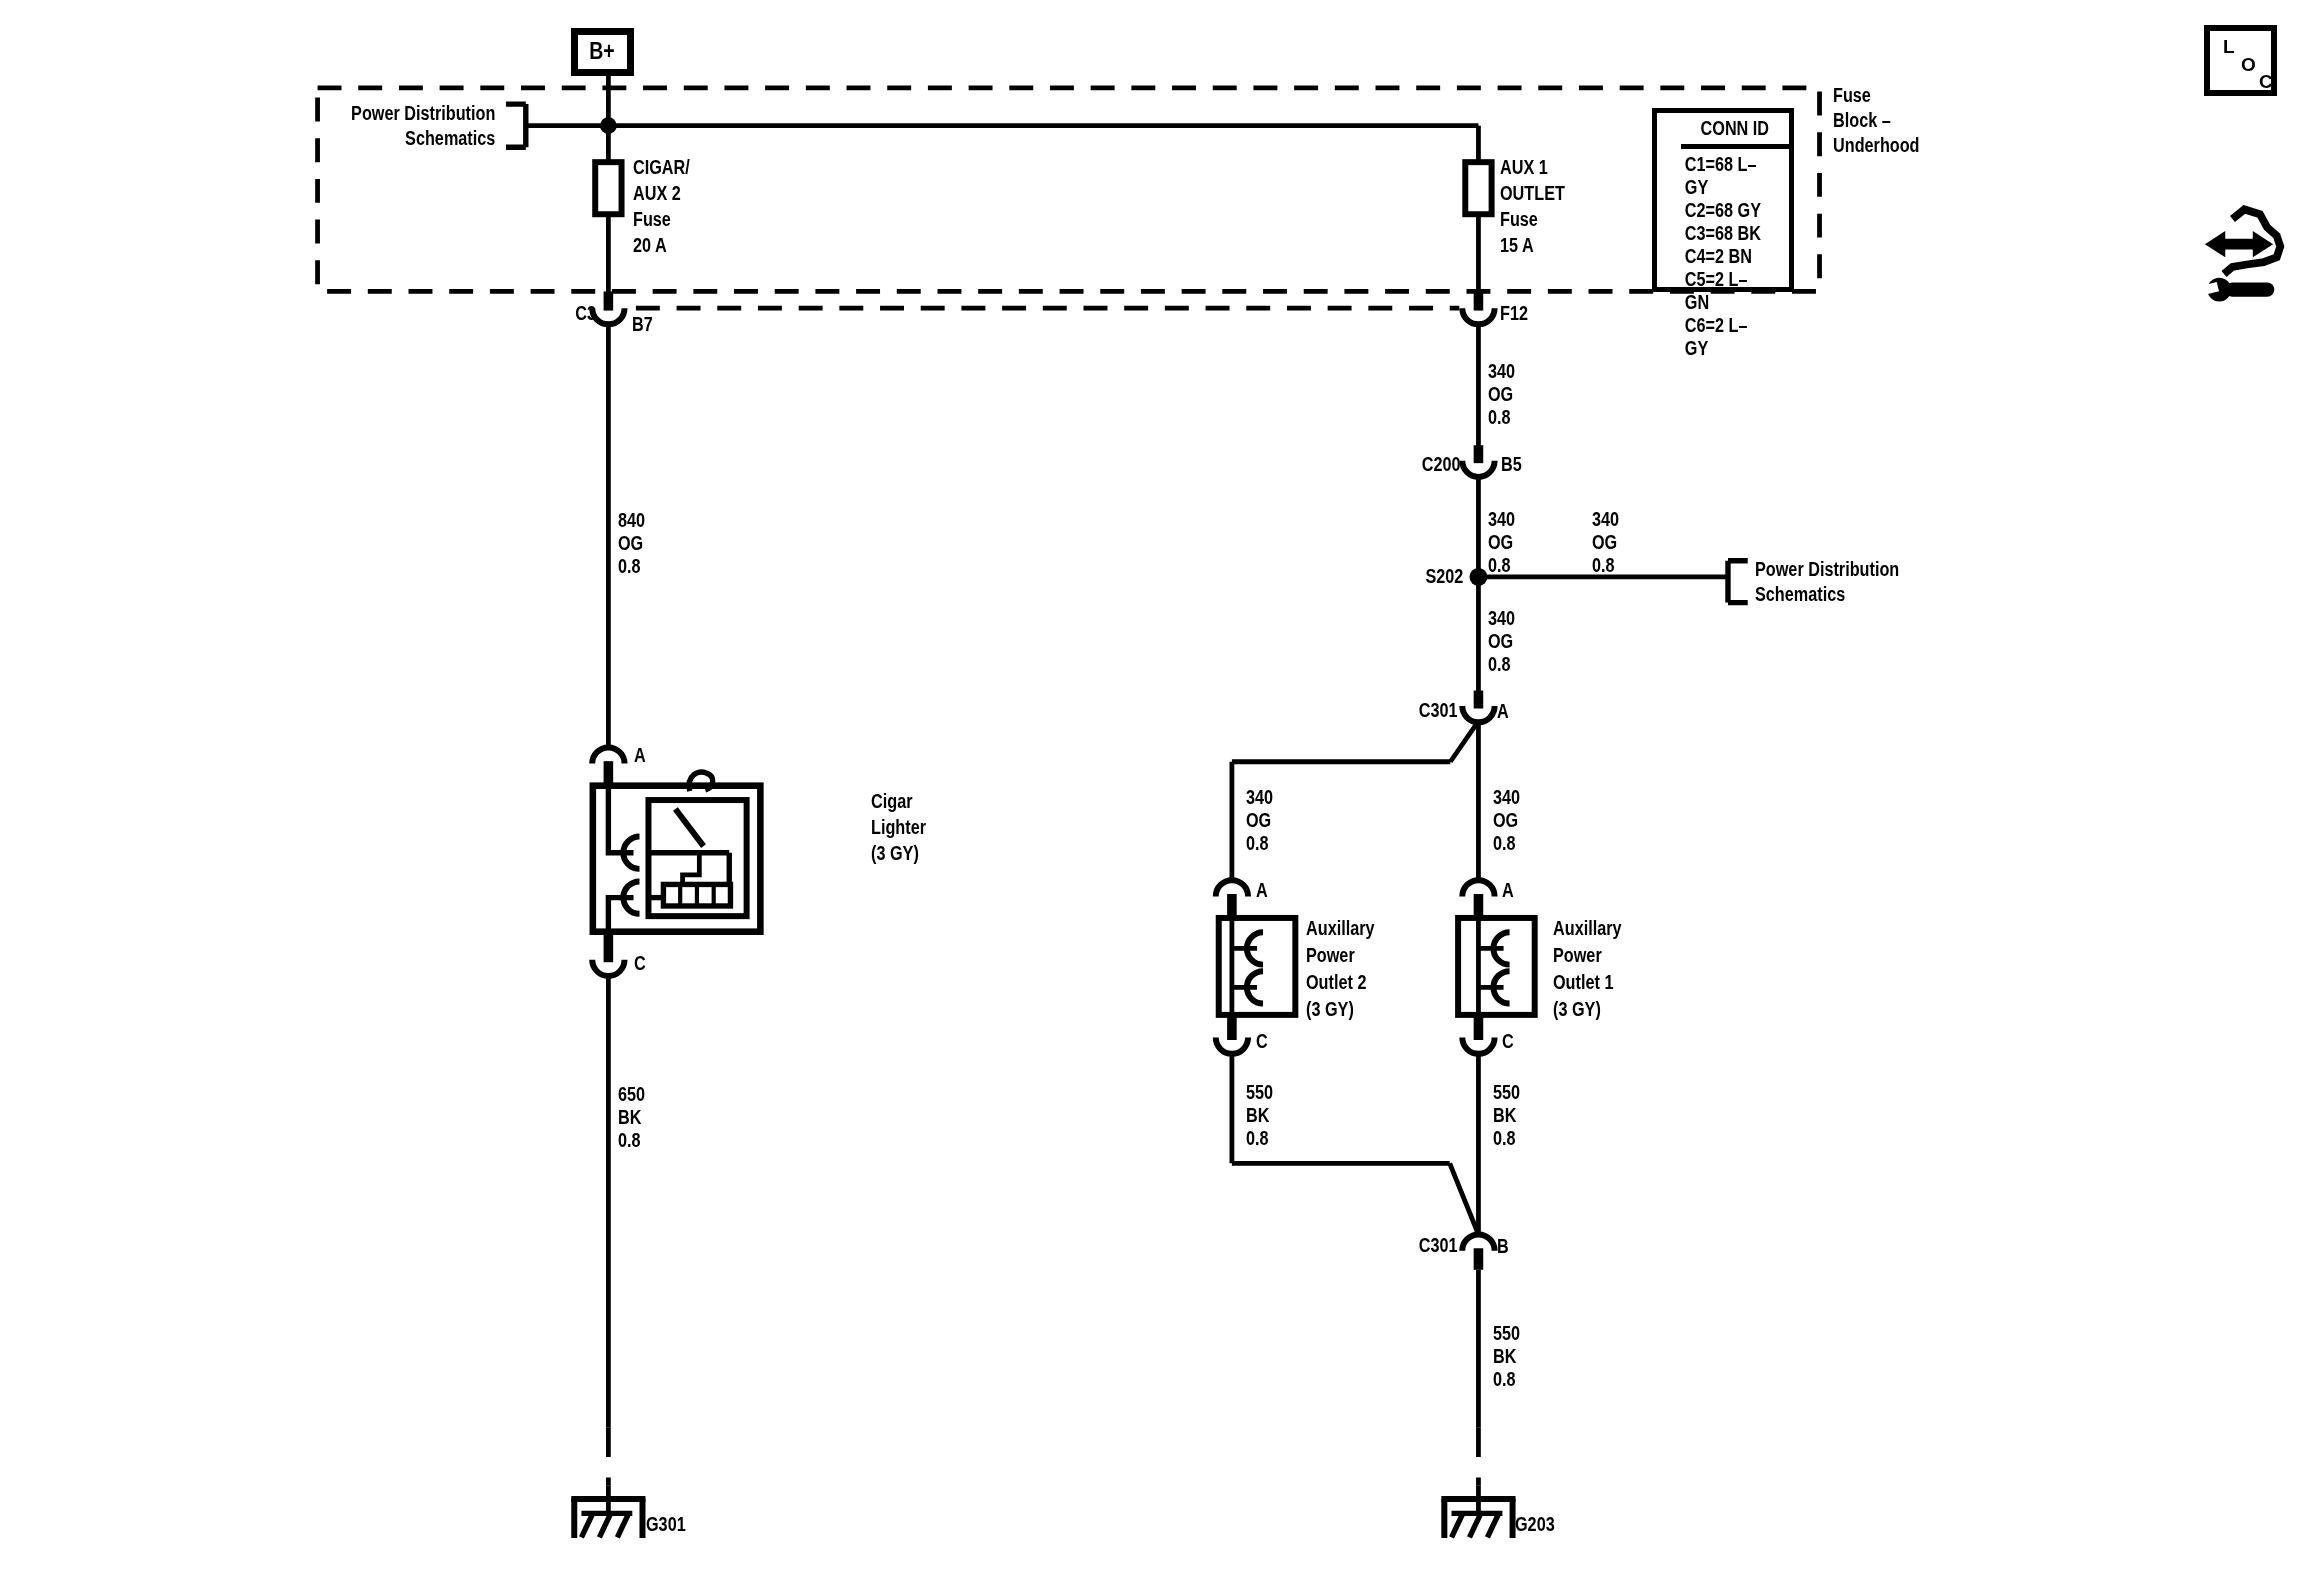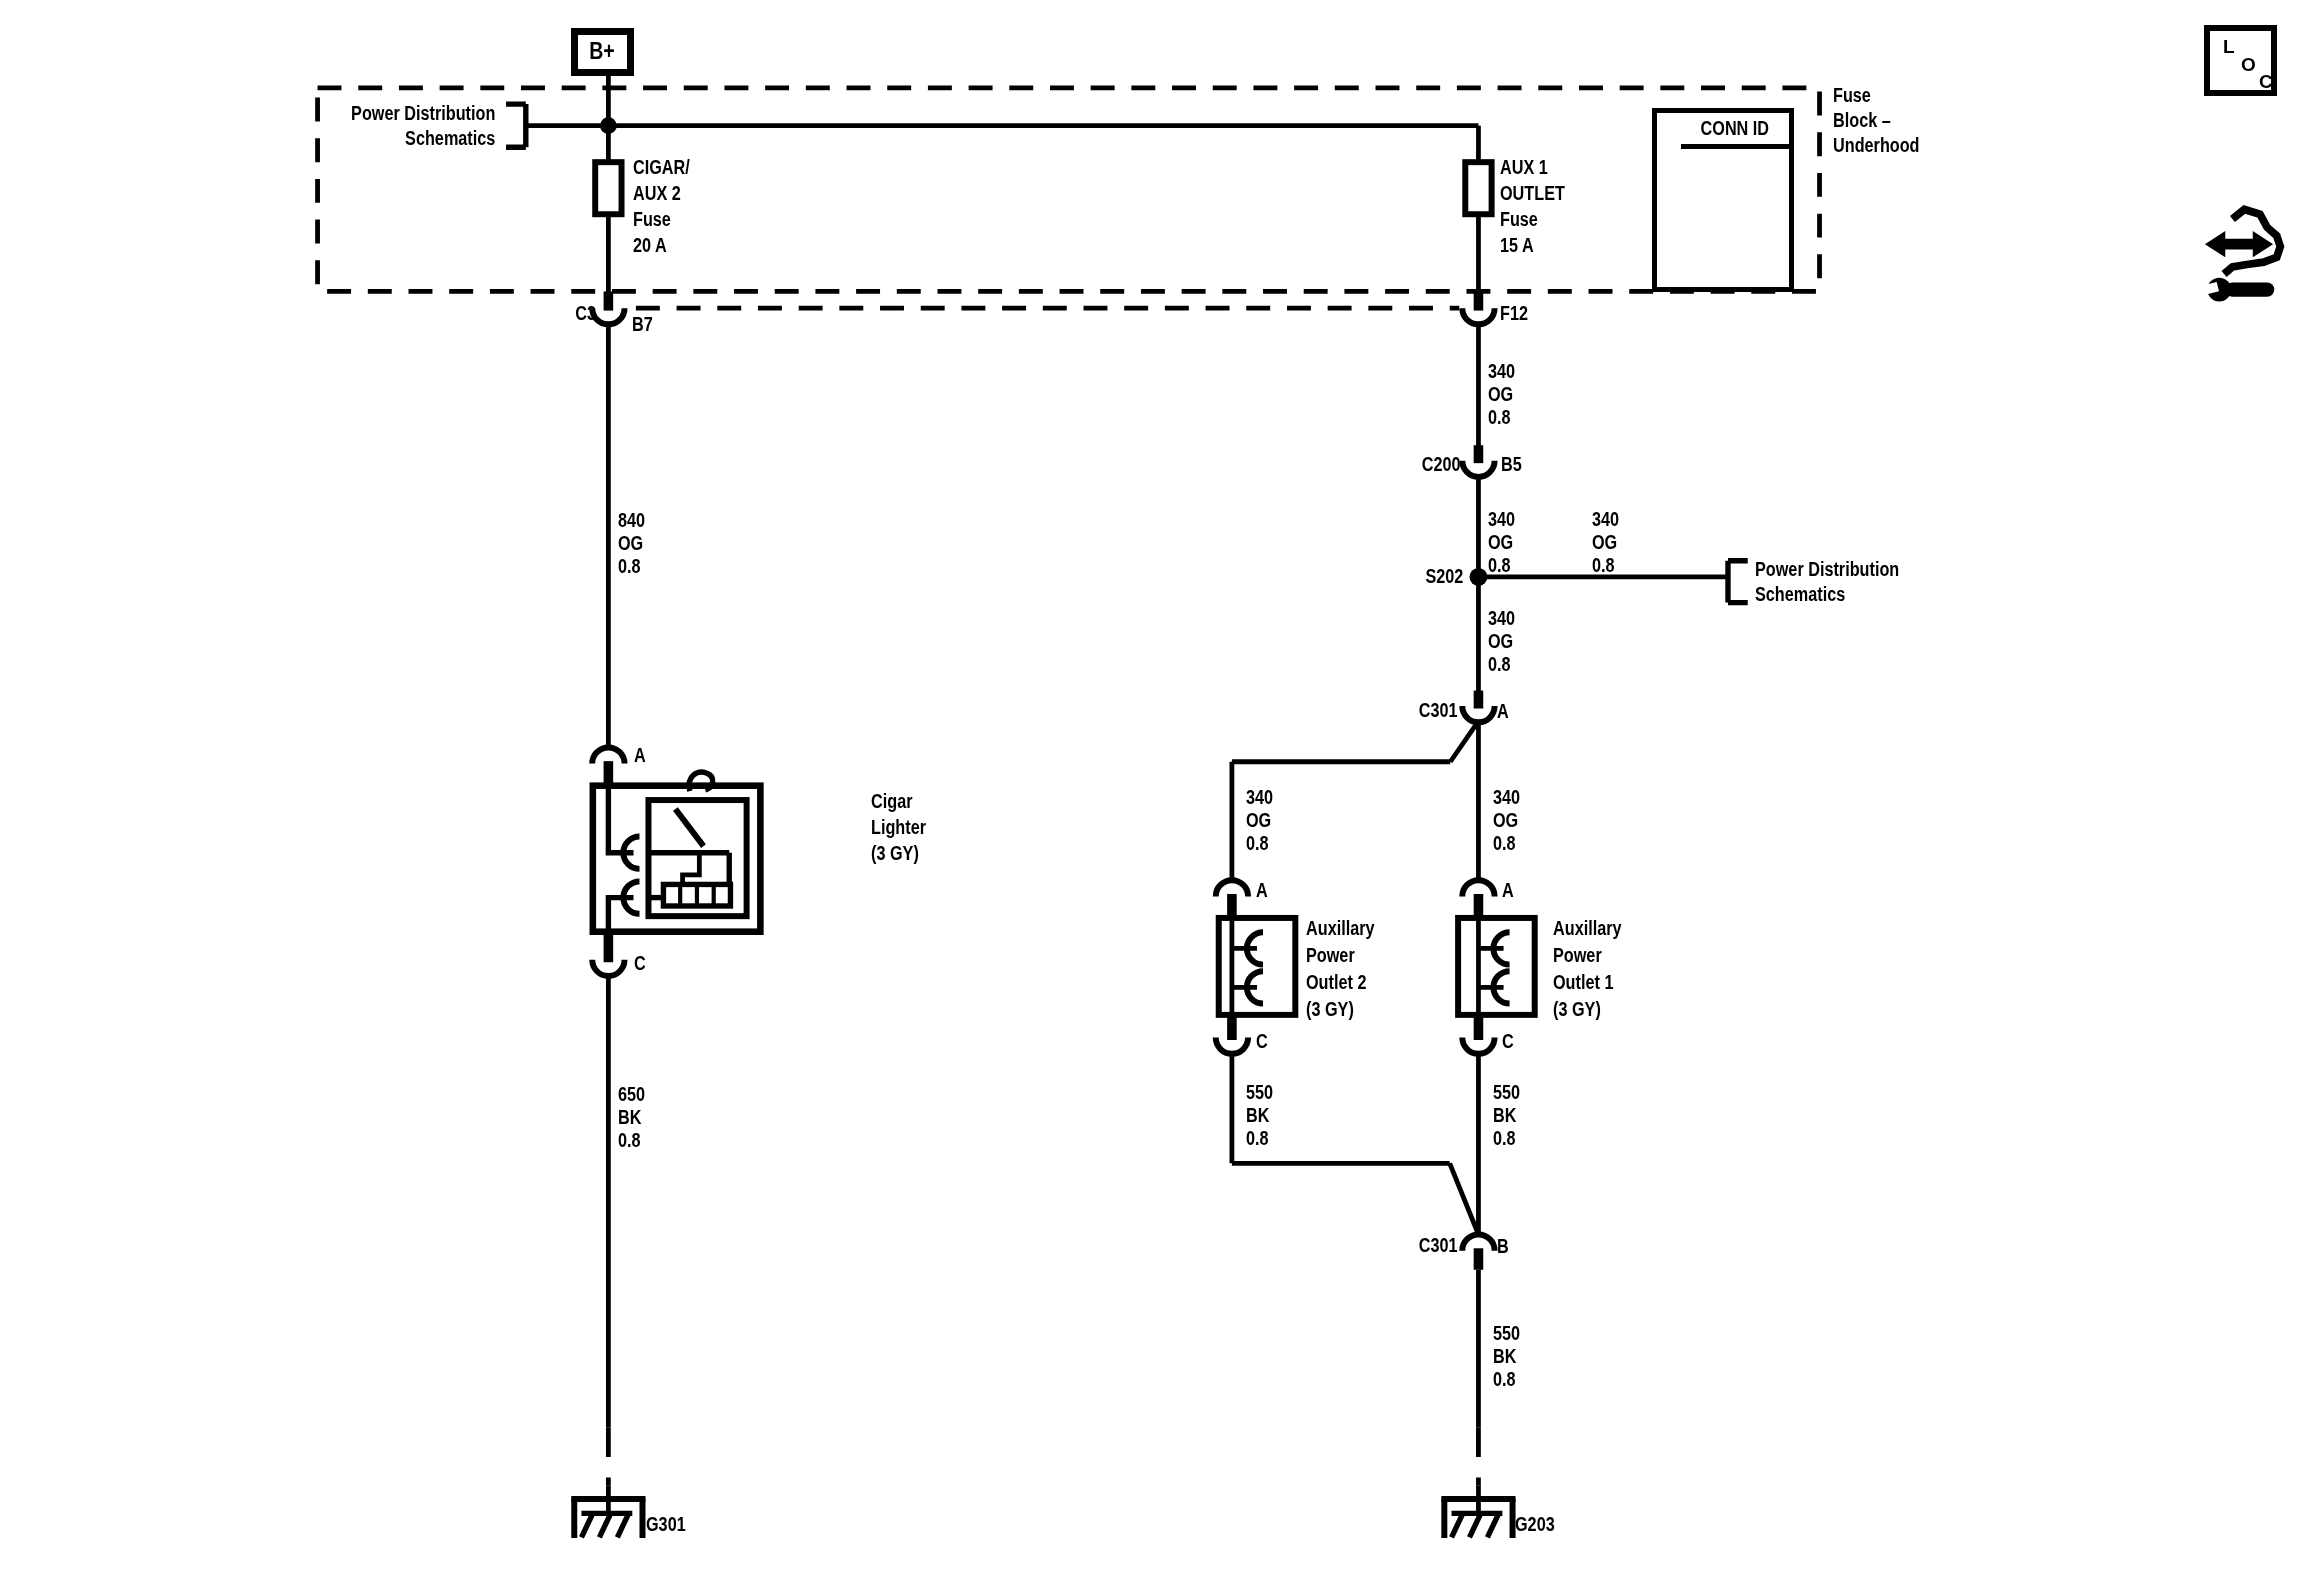--- a/index.html
+++ b/index.html
@@ -285,20 +285,28 @@
 BK
 0.8</div>
 
 <div class="lbl" style="left:646px;top:1513px;">G301</div>
 <div class="lbl" style="left:1515px;top:1513px;">G203</div>
 
 <div id="connid-box">
   <div id="connid-header">
     <span>CONN ID</span>
   </div>
+  <div id="connid-rows">
+    <div class="connid-row">C1=68 L–GY</div>
+    <div class="connid-row">C2=68 GY</div>
+    <div class="connid-row">C3=68 BK</div>
+    <div class="connid-row">C4=2 BN</div>
+    <div class="connid-row">C5=2 L–GN</div>
+    <div class="connid-row">C6=2 L–GY</div>
+  </div>
 </div>
 
 <div id="loc-box">
   <span id="loc-l">L</span>
   <span id="loc-o">O</span>
   <span id="loc-c">C</span>
 </div>
 
 </div>
 

